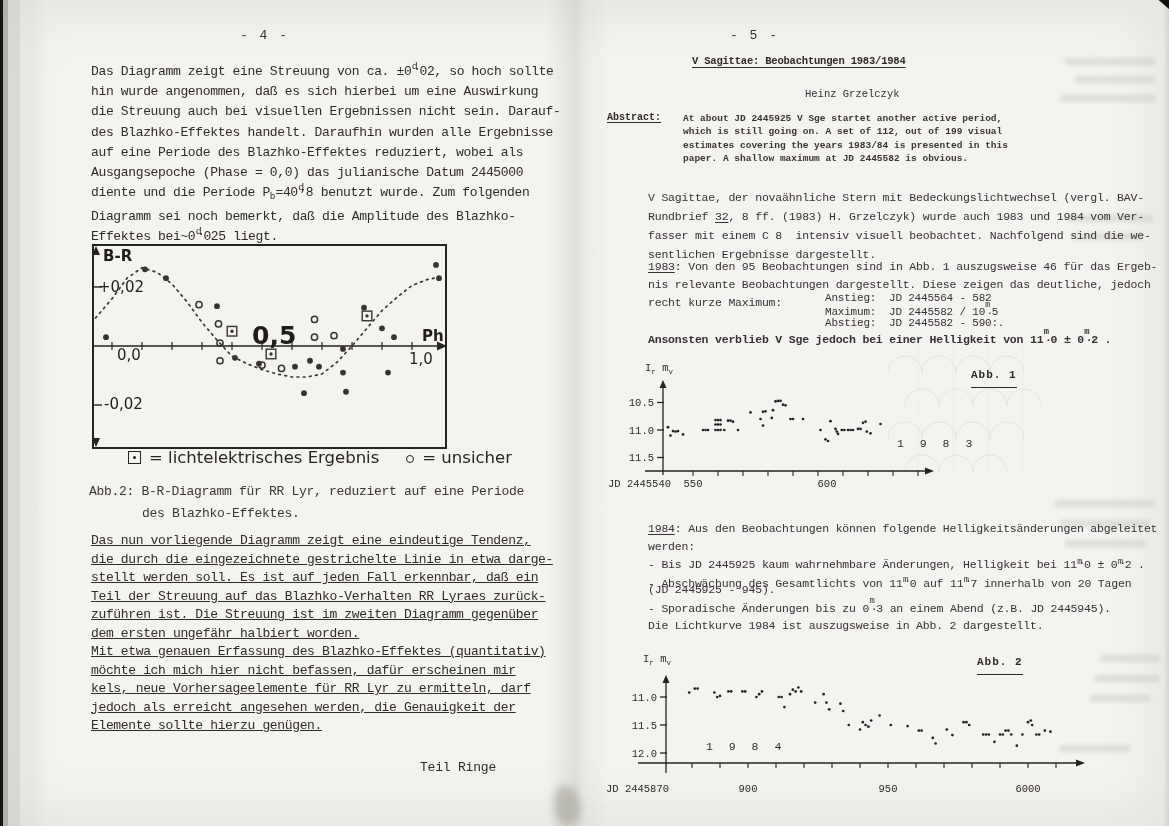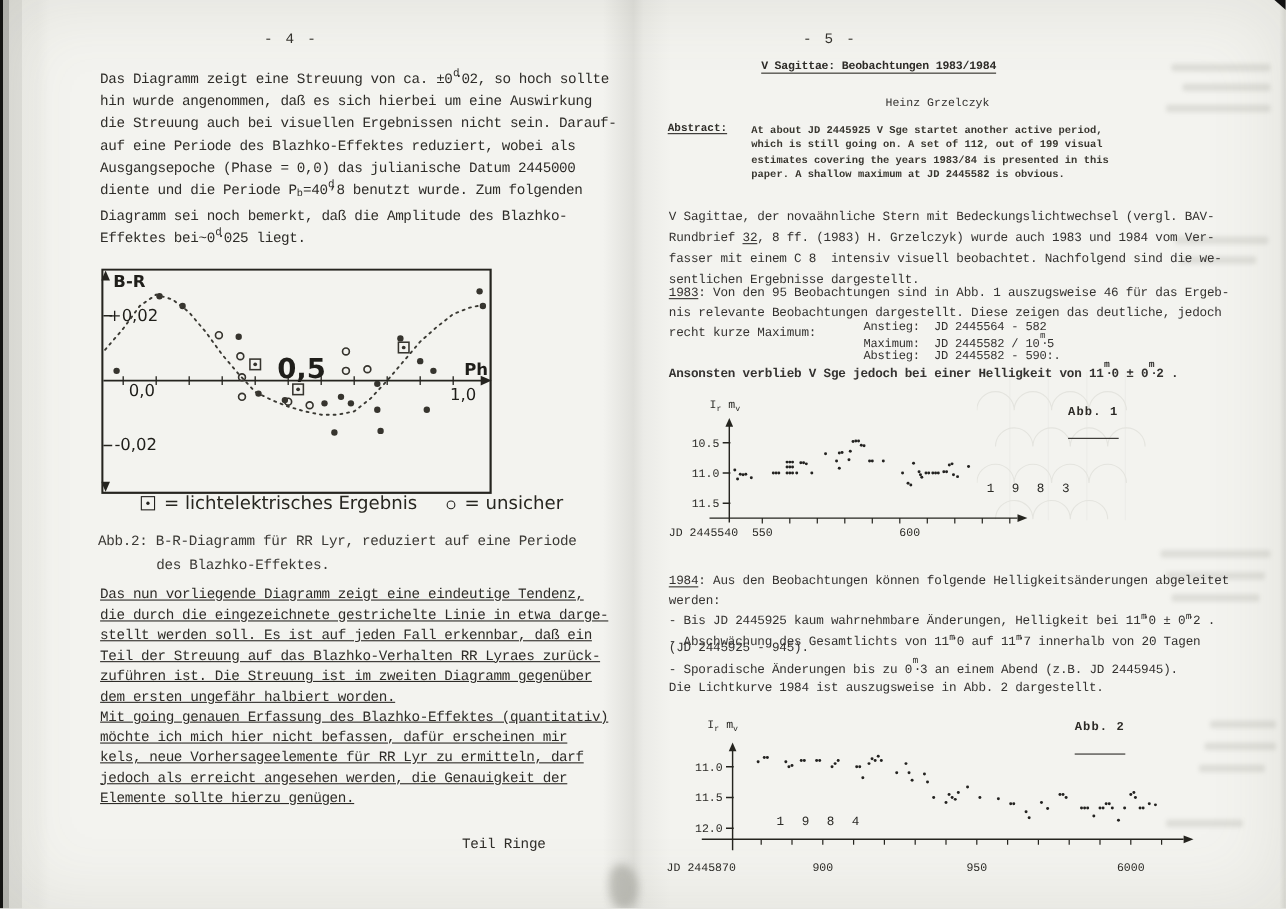--- a/index.html
+++ b/index.html
@@ -26,36 +26,36 @@
   .caption{position:absolute;left:89px;top:481px;font-size:13px;line-height:21.5px;letter-spacing:-0.3px;color:#3a3834;}
   .caption .line:nth-child(2){margin-left:53px;}
   .signature{position:absolute;left:420px;top:760px;font-size:13px;letter-spacing:-0.2px;}
   .legend{position:absolute;left:88px;top:448px;display:flex;align-items:center;
      font-family:"DejaVu Sans",sans-serif;font-size:16.5px;color:#26251f;font-weight:500;padding-left:40px;}
   .lg-sq{width:11px;height:11px;border:1.7px solid #23221f;display:inline-flex;align-items:center;justify-content:center;margin-right:8px;flex:none;}
   .lg-sq .dot{width:3.5px;height:3.5px;background:#23221f;border-radius:50%;}
   .lg-ci{width:6px;height:6px;border:1.7px solid #23221f;border-radius:50%;margin:3px 8px 0 27px;flex:none;}
   .chart-box{position:absolute;}
   
-  .rp{position:absolute;font-size:11.5px;letter-spacing:-0.2px;color:#343230;}
+  .rp{position:absolute;font-size:11.5px;letter-spacing:-0.2px;color:#343230;margin-left:40px;}
   .rtitle{position:absolute;left:692px;top:55px;font-size:10.5px;font-weight:bold;letter-spacing:-0.2px;
      text-decoration:underline;text-underline-offset:3px;color:#2d2b27;}
   .rauthor{position:absolute;left:763px;top:88px;font-size:10.5px;color:#343230;padding-left:42px;}
   .abs-label{position:absolute;left:607px;top:112px;font-size:10px;font-weight:bold;text-decoration:underline;text-underline-offset:2px;}
   .abs-text{position:absolute;left:683px;top:112px;font-size:9.5px;line-height:13.4px;font-weight:bold;color:#38362f;}
   .p-vsge{left:608px;top:188px;line-height:19px;}
   .p-1983{left:608px;top:258px;line-height:18px;}
   .tbl-1983{left:785px;top:293px;line-height:10.8px;font-size:11px;}
   .ansonsten{left:608px;top:331px;font-weight:bold;}
   .p-1984{left:608px;top:520px;line-height:18.2px;}
   .b2b{left:608px;top:583px;}
   .b3{left:608px;top:600px;}
   .lk{left:608px;top:619px;}
   .figlabel{position:absolute;font-size:11px;font-weight:bold;letter-spacing:1px;color:#2c2a26;
-     border-bottom:1.4px solid #2c2a26;padding-bottom:17px;}
+     border-bottom:1.4px solid #2c2a26;padding-bottom:6px;}
   .f1{left:971px;top:369px;}
   .f2{left:977px;top:656px;}
   
   .mstk{display:inline-block;position:relative;width:.62em;height:1em;}
   .mstk .t{position:absolute;left:.04em;top:-.5em;font-size:.76em;}
   .mstk .b{position:absolute;left:.14em;bottom:-.14em;}
   sub{font-size:.72em;vertical-align:-0.28em;letter-spacing:0;}
   .und{text-decoration:underline;text-underline-offset:2px;}
   svg text{user-select:none;}
   .svgmono{font-family:"Liberation Mono","DejaVu Sans Mono",monospace;fill:#2c2b27;}
@@ -97,20 +97,21 @@
     </g>
   </svg>
 
   <div>
     <div class="pageno" style="left:240px;top:28px;position:absolute;">- 4 -</div>
 
     <div class="para p1">
         <div class="line">Das Diagramm zeigt eine Streuung von ca. ±0<span class="mstk"><span class="t">d</span><span class="b">.</span></span>02, so hoch sollte</div>
         <div class="line">hin wurde angenommen, daß es sich hierbei um eine Auswirkung</div>
         <div class="line">die Streuung auch bei visuellen Ergebnissen nicht sein. Darauf-</div>
+        <div class="line">des Blazhko-Effektes handelt. Daraufhin wurden alle Ergebnisse</div>
         <div class="line">auf eine Periode des Blazhko-Effektes reduziert, wobei als</div>
         <div class="line">Ausgangsepoche (Phase = 0,0) das julianische Datum 2445000</div>
         <div class="line">diente und die Periode P<sub>b</sub>=40<span class="mstk"><span class="t">d</span><span class="b">,</span></span>8 benutzt wurde. Zum folgenden</div>
         <div class="line">Diagramm sei noch bemerkt, daß die Amplitude des Blazhko-</div>
         <div class="line">Effektes bei~0<span class="mstk"><span class="t">d</span><span class="b">.</span></span>025 liegt.</div>
       </div>
 
     <div class="chart-box" style="left:92px;top:244px;width:356px;height:206px;">
       <svg id="svg-br" width="356" height="206">
           <g>
@@ -206,21 +207,21 @@
         <div class="line">des Blazhko-Effektes.</div>
       </div>
 
     <div class="para p2">
         <div class="line">Das nun vorliegende Diagramm zeigt eine eindeutige Tendenz,</div>
         <div class="line">die durch die eingezeichnete gestrichelte Linie in etwa darge-</div>
         <div class="line">stellt werden soll. Es ist auf jeden Fall erkennbar, daß ein</div>
         <div class="line">Teil der Streuung auf das Blazhko-Verhalten RR Lyraes zurück-</div>
         <div class="line">zuführen ist. Die Streuung ist im zweiten Diagramm gegenüber</div>
         <div class="line">dem ersten ungefähr halbiert worden.</div>
-        <div class="line">Mit going genauen Erfassung des Blazhko-Effektes (quantitativ)</div>
+        <div class="line">Mit etwa genauen Erfassung des Blazhko-Effektes (quantitativ)</div>
         <div class="line">möchte ich mich hier nicht befassen, dafür erscheinen mir</div>
         <div class="line">kels, neue Vorhersageelemente für RR Lyr zu ermitteln, darf</div>
         <div class="line">jedoch als erreicht angesehen werden, die Genauigkeit der</div>
         <div class="line">Elemente sollte hierzu genügen.</div>
       </div>
 
     <div class="signature">Teil Ringe</div>
   </div>
 
   <div>

